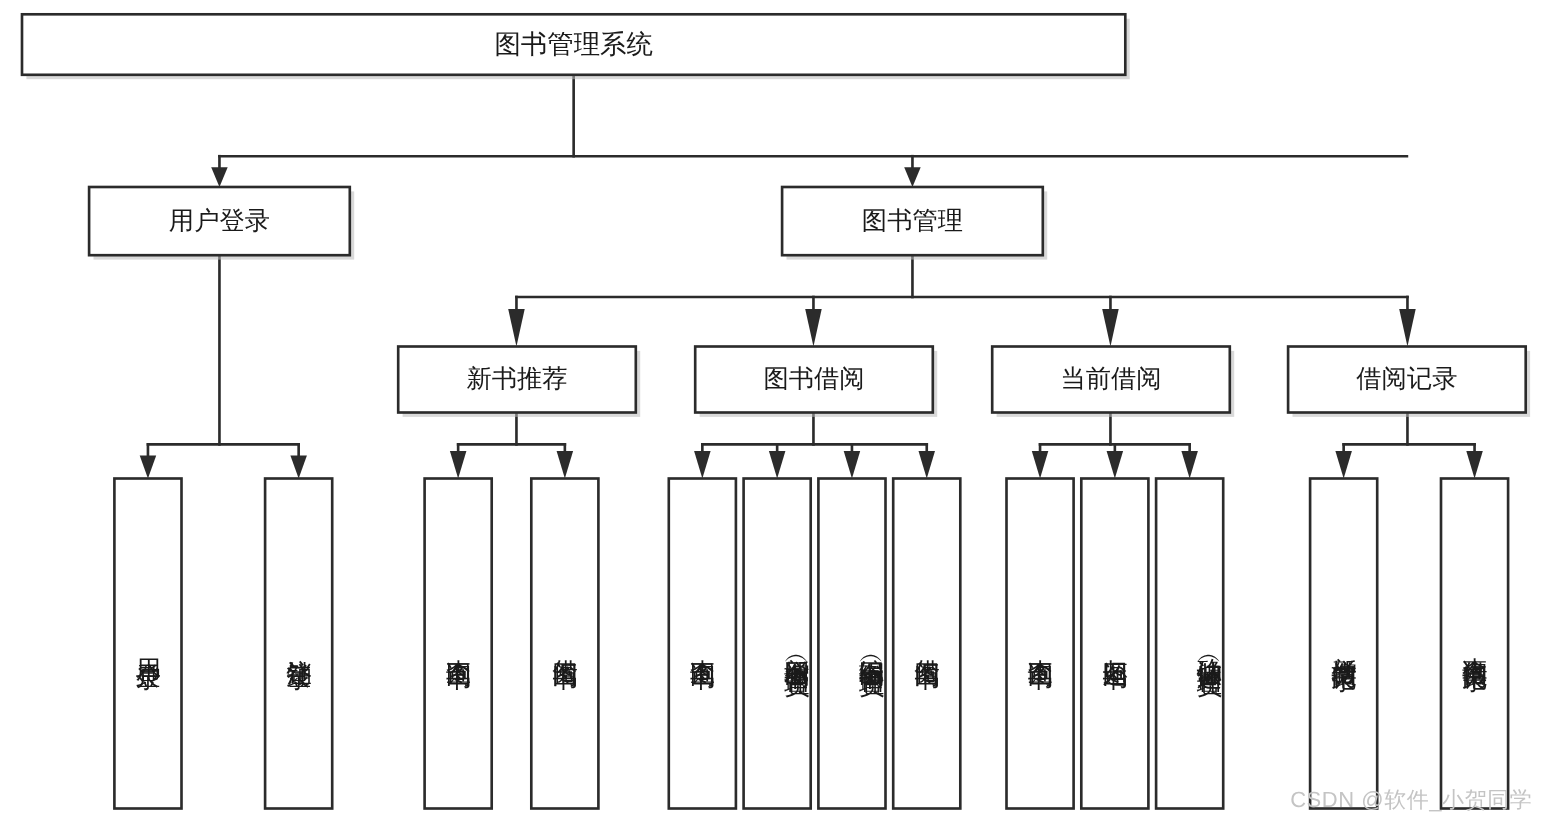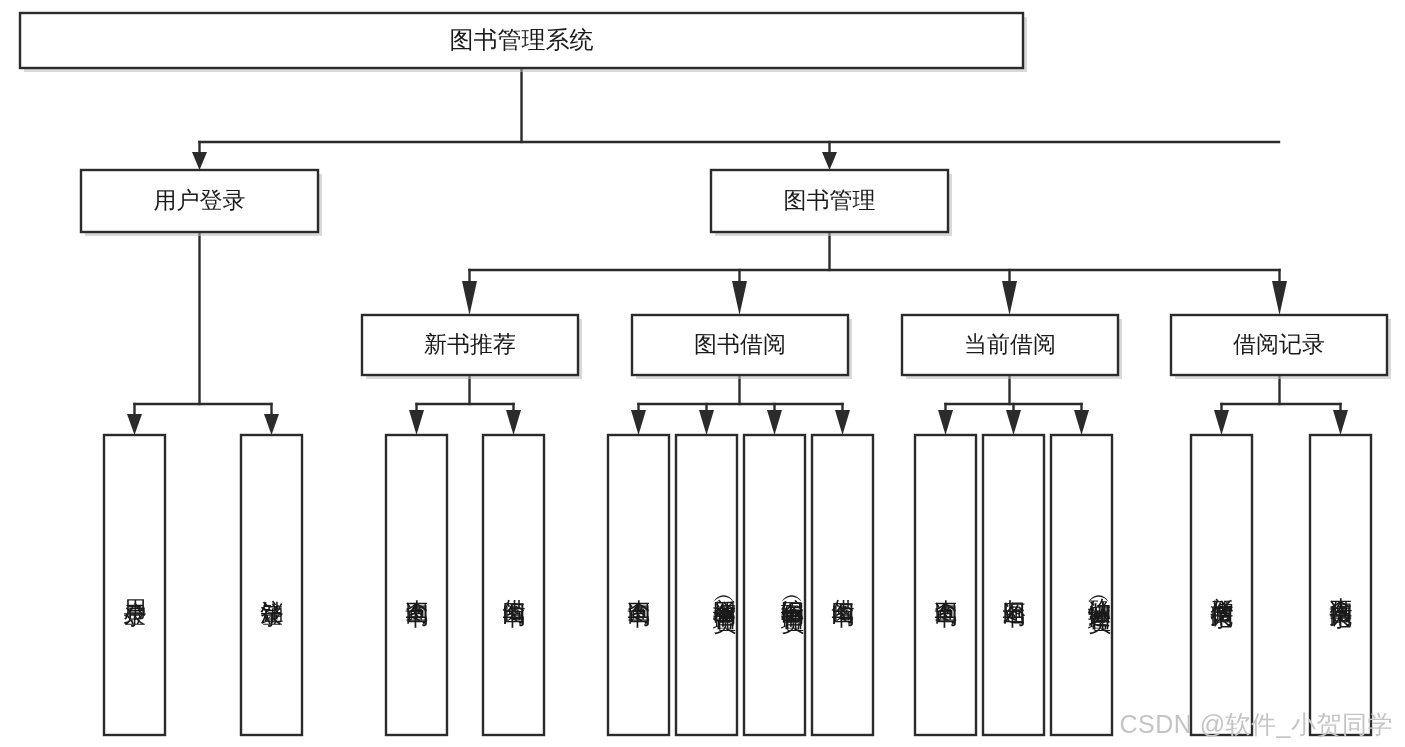--- a/index.html
+++ b/index.html
@@ -73,21 +73,21 @@
     color: #1a1a1a;
     white-space: nowrap;
     pointer-events: none;
     user-select: none;
   }
   #watermark {
     position: absolute;
     right: 12px;
     bottom: 6px;
     font-family: "Liberation Sans", "DejaVu Sans", sans-serif;
-    font-size: 25px;
+    font-size: 20px;
     color: #c4c4c4;
     letter-spacing: 0.5px;
     white-space: nowrap;
     user-select: none;
   }
 </style>
 </head>
 <body>
 
 <div id="diagram-root">

